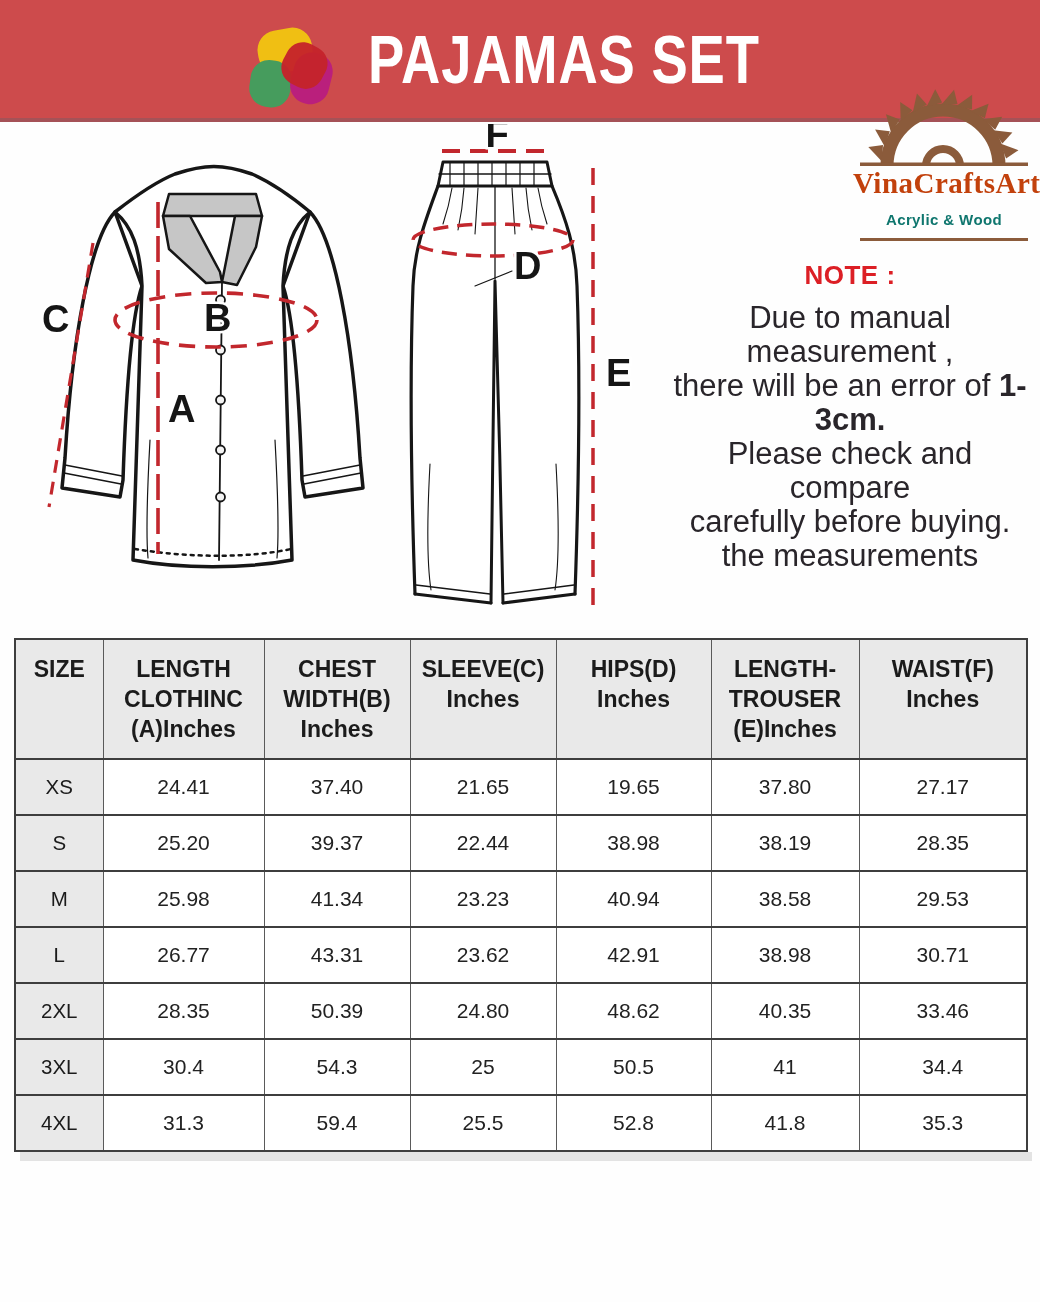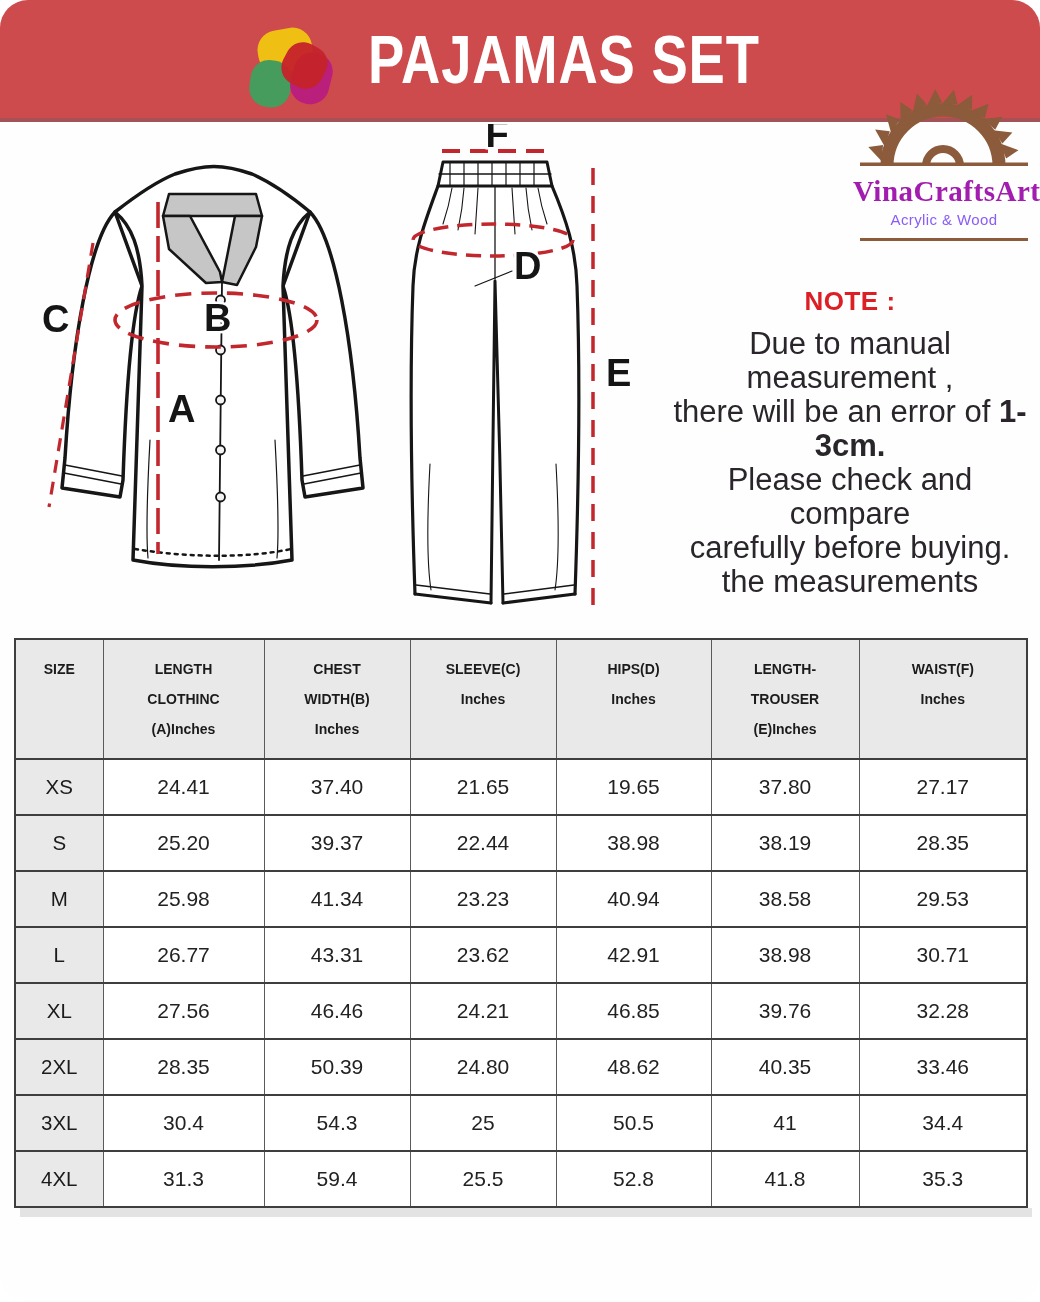--- a/index.html
+++ b/index.html
@@ -1,57 +1,57 @@
 <!DOCTYPE html>
 <html style="--banner-red: #CD4B4C; --banner-edge: #A55257; --note-red: #DC1F25; --dash-red: #C2272D; --saw-brown: #8B5B3B; --collar-gray: #C6C6C6; --table-border: #3E3E3E; --cell-gray: #E9E9E9; --petal-yellow: #F0BF13; --petal-green: #469C5D; --petal-magenta: #BA1F7C; --petal-red: #C5232B;"><head>
 <meta charset="utf-8">
 <style>
   html,body{margin:0;padding:0;background:#fff;}
   .page{position:relative;width:1040px;height:1302px;background:#FEFEFE;overflow:hidden;
-        font-family:"Liberation Sans",sans-serif;color:#1B1B1B;border-radius:28px;}
+        font-family:"Liberation Sans",sans-serif;color:#1B1B1B;}
 
   
   .banner{position:relative;height:118px;background:var(--banner-red,#CD4B4C);
           border-bottom:4px solid var(--banner-edge,#A55257);}
   .petals{position:absolute;left:246px;top:24px;width:88px;height:94px;}
   .title{position:absolute;left:368px;top:50%;margin:0;color:#fff;font-size:68px;font-weight:700;
          letter-spacing:1px;white-space:nowrap;transform:translateY(-50%) scaleX(.8);
          transform-origin:left center;}
 
   
   .vlogo{position:absolute;left:853px;top:84px;width:182px;text-align:center;z-index:3;}
   .saw{display:block;width:182px;height:84px;}
   .saw .brown{fill:var(--saw-brown,#8B5B3B);}
-  .vname{font-family:"Liberation Serif",serif;font-weight:700;font-size:29px;color:#a21caf;
-         line-height:1;margin-top:9px;letter-spacing:.5px;}
-  .vsub{font-weight:400;font-size:15px;color:#8b5cf6;margin-top:5px;letter-spacing:.4px;}
+  .vname{font-family:"Liberation Serif",serif;font-weight:700;font-size:29px;color:#c2410c;
+         line-height:1;margin-top:1px;letter-spacing:.5px;}
+  .vsub{font-weight:700;font-size:15px;color:#0f766e;margin-top:13px;letter-spacing:.4px;}
   .vrule{height:3px;background:var(--saw-brown,#8B5B3B);margin:10px auto 0;width:168px;}
 
   
   .figures{position:relative;height:516px;}
   .shirt{position:absolute;left:20px;top:28px;width:350px;height:440px;}
   .pants{position:absolute;left:390px;top:2px;width:250px;height:500px;}
   .ink{stroke:#161616;fill:none;stroke-linecap:round;stroke-linejoin:round;}
   .fillw{fill:#fff;stroke:#161616;stroke-linejoin:round;}
   .gray{fill:var(--collar-gray,#C6C6C6);stroke:#161616;stroke-linejoin:round;}
   .dash{stroke:var(--dash-red,#C2272D);fill:none;stroke-linecap:butt;}
   .ml{font-family:"Liberation Sans",sans-serif;font-weight:700;font-size:38px;fill:#151515;
       paint-order:stroke;stroke:#fff;stroke-width:5px;}
 
   
-  .note{position:absolute;left:664px;top:164px;width:372px;text-align:center;color:#29252A;}
+  .note{position:absolute;left:664px;top:138px;width:372px;text-align:center;color:#29252A;}
   .note-h{color:var(--note-red,#DC1F25);font-weight:700;font-size:26px;margin-bottom:10px;letter-spacing:.5px;}
   .note-line{font-size:31px;line-height:34px;}
 
   
   .size-table{border-collapse:collapse;table-layout:fixed;margin-left:14px;width:1012px;
               border:2px solid var(--table-border,#3E3E3E);}
   .size-table th,.size-table td{border-left:1px solid #5A5A5A;border-top:2px solid var(--table-border,#3E3E3E);
               text-align:center;padding:0;}
-  .size-table thead th{background:var(--cell-gray,#E9E9E9);font-size:14px;font-weight:700;
+  .size-table thead th{background:var(--cell-gray,#E9E9E9);font-size:23px;font-weight:700;
               vertical-align:top;padding-top:14px;height:104px;line-height:30px;white-space:pre-line;}
   .size-table tbody tr{height:56px;}
   .size-table tbody th{background:var(--cell-gray,#E9E9E9);font-weight:400;font-size:20.5px;}
   .size-table tbody td{background:#fff;font-size:21px;color:#222;}
   .table-shadow{margin-left:20px;width:1012px;height:9px;background:#E3E3E3;}
 </style>
 </head>
 <body>
 
 <div class="page">
@@ -225,29 +225,20 @@
       <tr>
         <th>L</th>
         <td>26.77</td>
         <td>43.31</td>
         <td>23.62</td>
         <td>42.91</td>
         <td>38.98</td>
         <td>30.71</td>
       </tr>
       <tr>
-        <th>XL</th>
-        <td>27.56</td>
-        <td>46.46</td>
-        <td>24.21</td>
-        <td>46.85</td>
-        <td>39.76</td>
-        <td>32.28</td>
-      </tr>
-      <tr>
         <th>2XL</th>
         <td>28.35</td>
         <td>50.39</td>
         <td>24.80</td>
         <td>48.62</td>
         <td>40.35</td>
         <td>33.46</td>
       </tr>
       <tr>
         <th>3XL</th>

